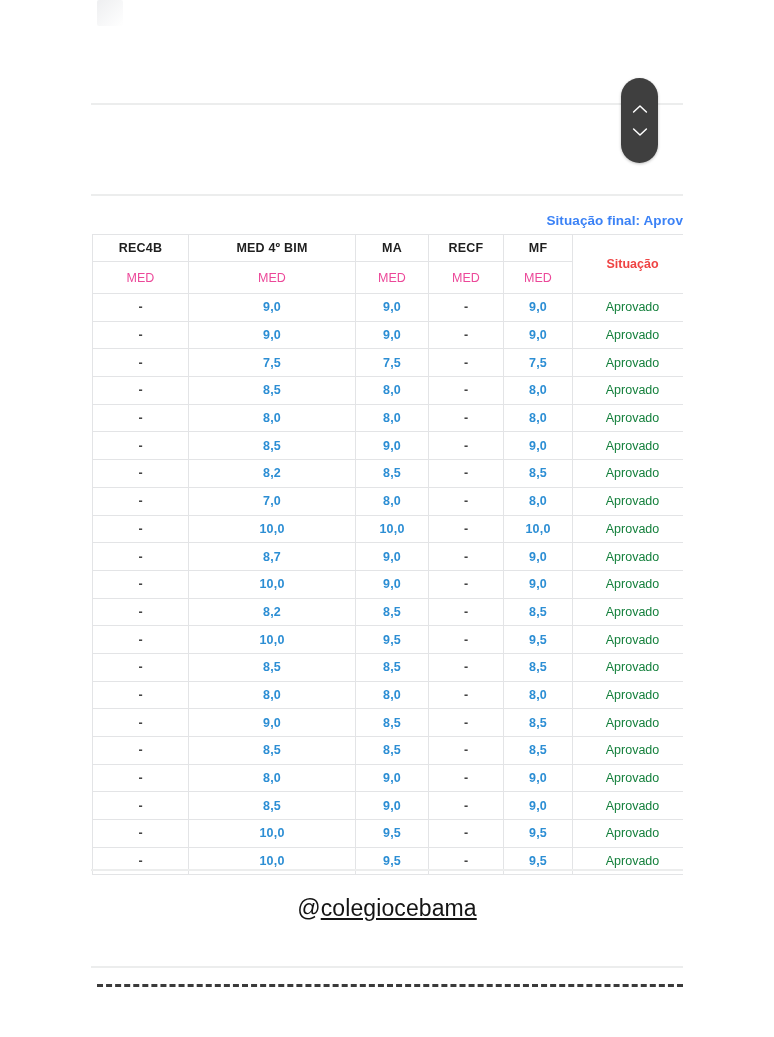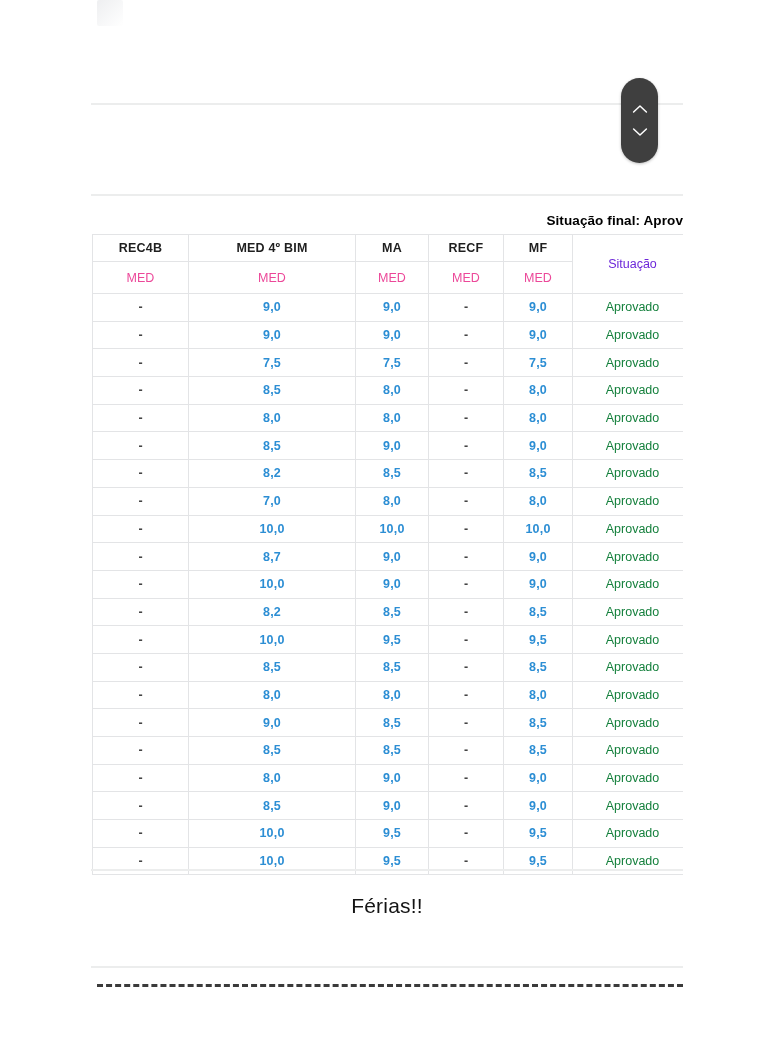--- a/index.html
+++ b/index.html
@@ -70,21 +70,21 @@
     border-top: 3px dashed #3b3b3b;
   }
 
   
   .situacao-final {
     position: absolute;
     right: 0px;
     top: 213px;
     font-size: 13.5px;
     font-weight: bold;
-    color: #000000;
+    color: #3b82f6;
     letter-spacing: .1px;
     white-space: nowrap;
   }
 
   
   .grades-table-wrap {
     position: absolute;
     left: 1px;
     top: 234px;
     width: 592px;
@@ -112,22 +112,22 @@
     margin-top: 12px;
   }
   table.grades thead th.h-sub {
     height: 31px;
     font-size: 12.5px;
     font-weight: normal;
     color: #ec4899;
   }
   table.grades thead th.h-situacao {
     font-size: 12.5px;
-    font-weight: normal;
-    color: #6d28d9;
+    font-weight: bold;
+    color: #ef4444;
   }
   table.grades tbody td {
     height: 26.7px;
     font-size: 12.5px;
   }
   td.val {
     color: #2c8ed4;
     font-weight: bold;
     letter-spacing: .2px;
   }
@@ -410,21 +410,21 @@
               <td class="val">9,5</td>
               <td class="situ">Aprovado</td>
             </tr>
           </tbody>
       </table>
     </div>
 
     <div class="doc-rule r3"></div>
 
     <div class="footer-note">
-      <div class="ferias">Férias!!</div>
+      <div class="handle"><span class="at-glyph">@</span><span class="handle-text">colegiocebama</span></div>
     </div>
 
     <div class="doc-rule r4"></div>
     <div class="dashed-rule"></div>
 
   </div>
 
   <div class="scroll-pill">
     <span class="chev">
       <svg width="16" height="10" viewBox="0 0 16 10" aria-hidden="true">

